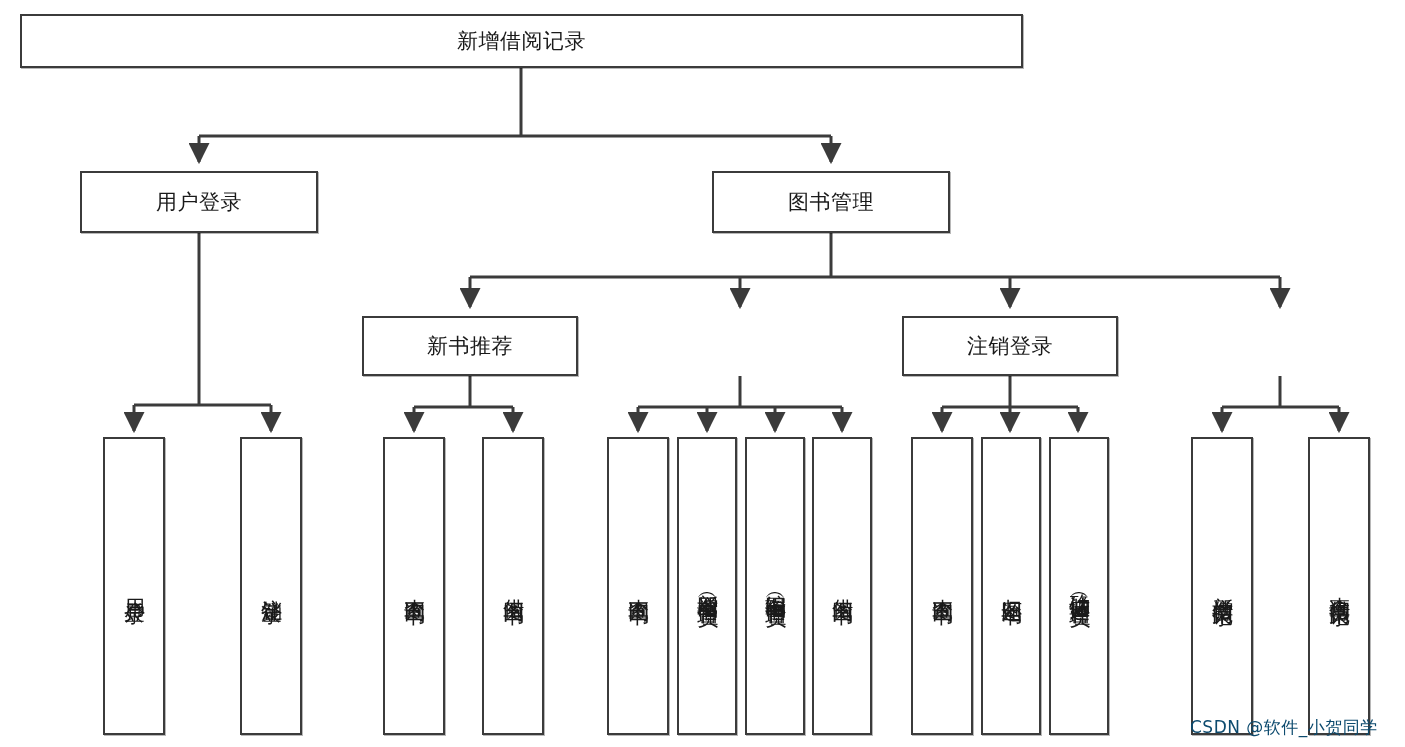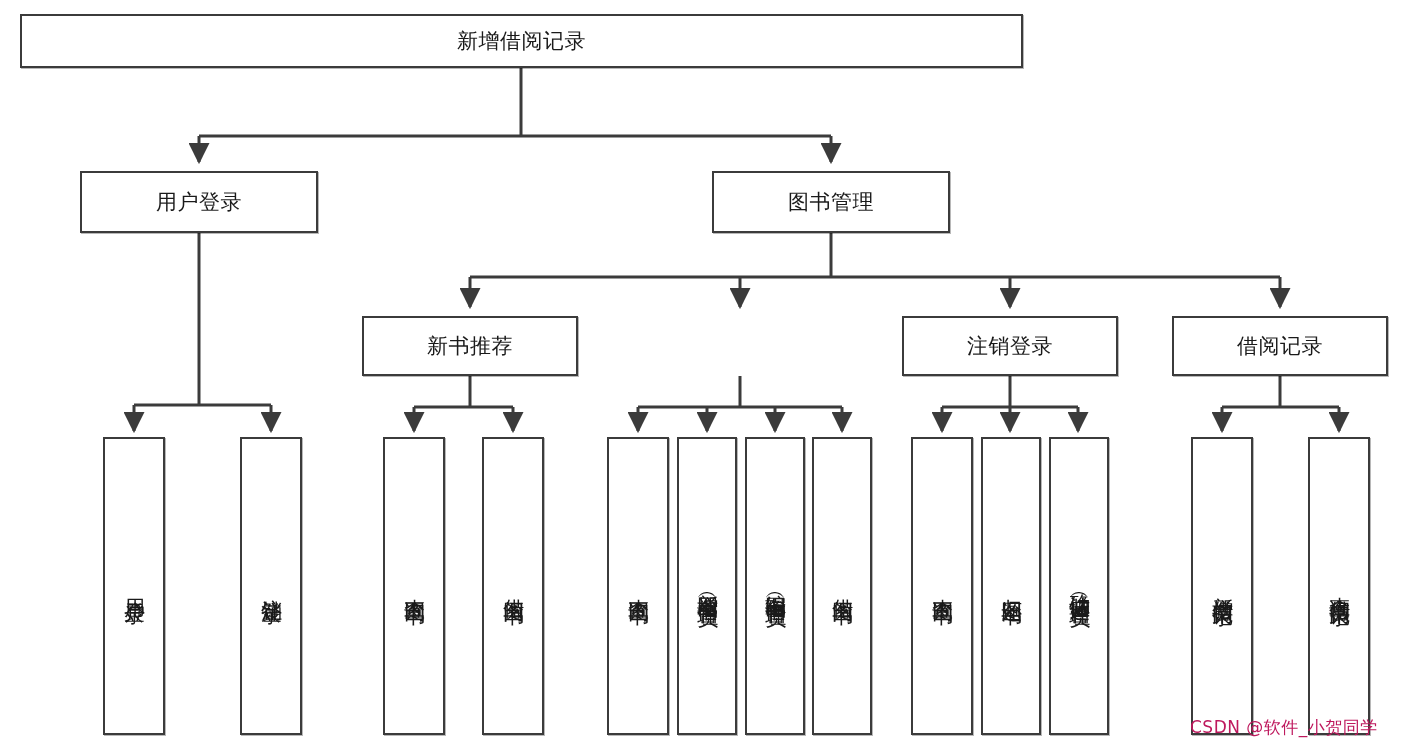--- a/index.html
+++ b/index.html
@@ -57,21 +57,21 @@
   .node.vert .label {
     writing-mode: vertical-rl;
     text-orientation: upright;
     font-size: 21px;
     line-height: 1.22;
     letter-spacing: 2px;
     white-space: nowrap;
   }
   .watermark {
     position: absolute;
-    color: #be185d;
+    color: #0c4a6e;
     font-size: 17px;
     letter-spacing: 0.5px;
     white-space: nowrap;
     user-select: none;
   }
 </style>
 </head>
 <body>
 
 <div id="canvas">
@@ -136,23 +136,20 @@
   <div class="node horiz" style="left:712px; top:171px; width:238px; height:62px;">
     <span class="label">图书管理</span>
   </div>
 
   <div class="node horiz" style="left:362px; top:316px; width:216px; height:60px;">
     <span class="label">新书推荐</span>
   </div>
   <div class="node horiz" style="left:902px; top:316px; width:216px; height:60px;">
     <span class="label">注销登录</span>
   </div>
-  <div class="node horiz" style="left:1172px; top:316px; width:216px; height:60px;">
-    <span class="label">借阅记录</span>
-  </div>
 
   <div class="node vert" style="left:103px; top:437px; width:62px; height:298px;">
     <span class="label">用户登录</span>
   </div>
   <div class="node vert" style="left:240px; top:437px; width:62px; height:298px;">
     <span class="label">注销登录</span>
   </div>
 
   <div class="node vert" style="left:383px; top:437px; width:62px; height:298px;">
     <span class="label">查询图书</span>

